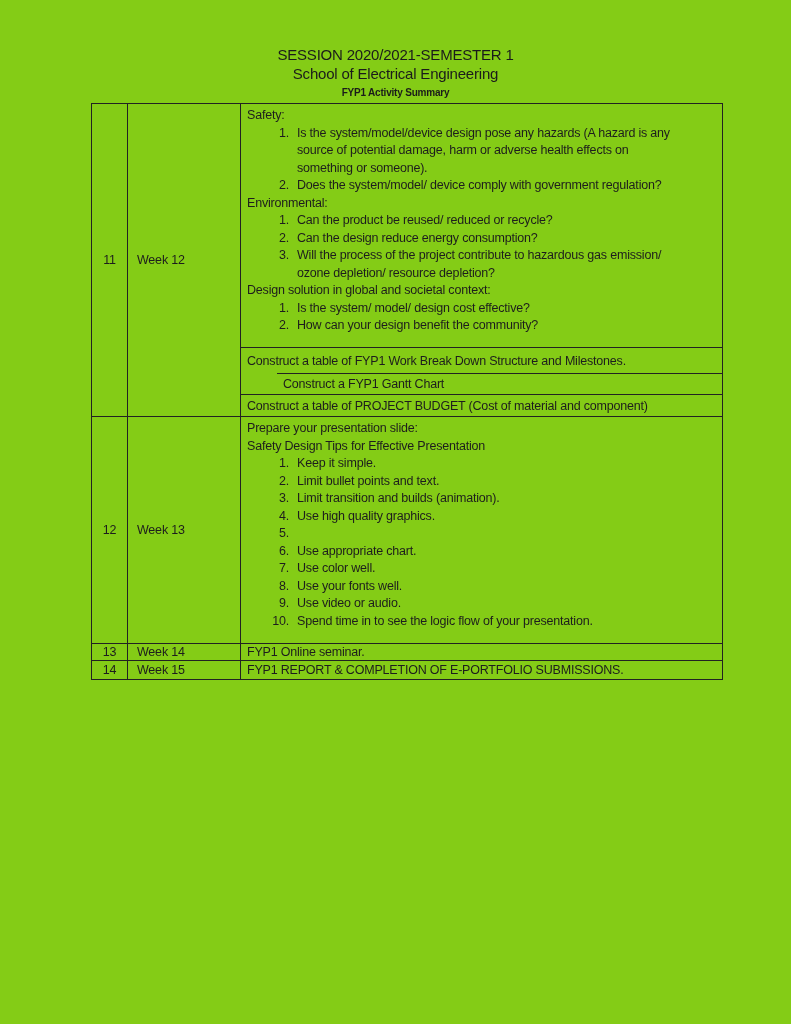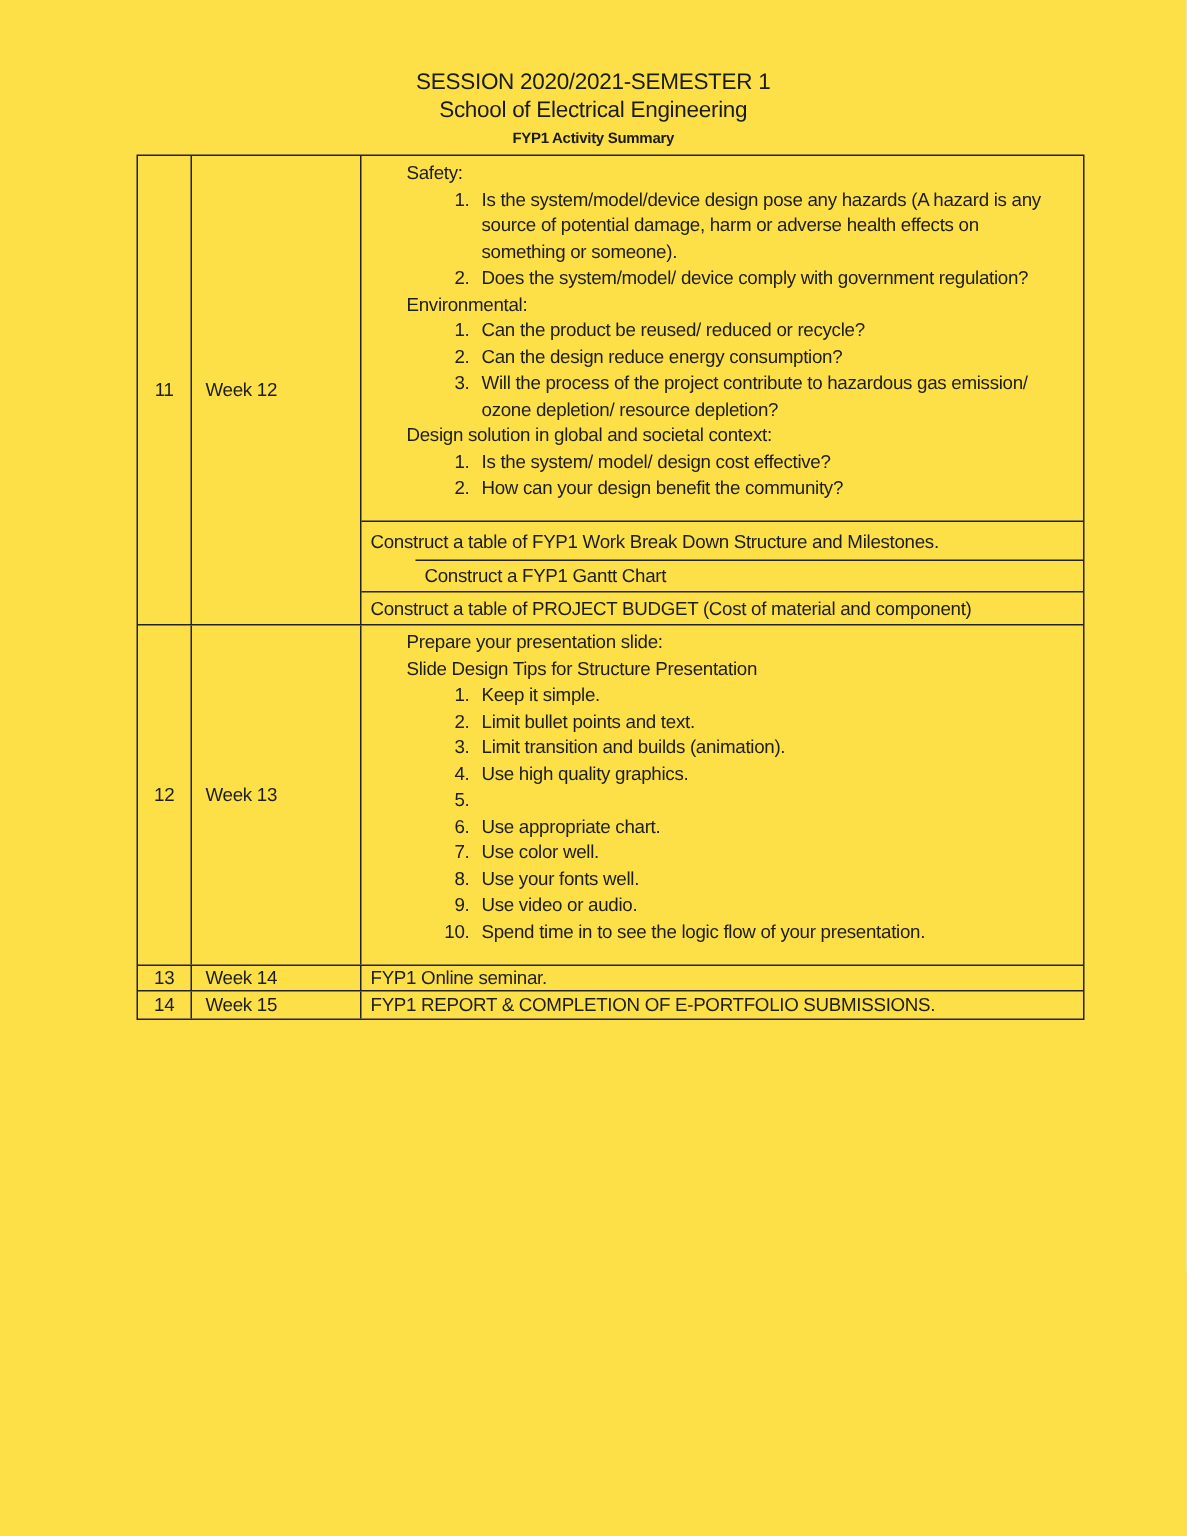--- a/index.html
+++ b/index.html
@@ -2,21 +2,21 @@
 <html><head>
 <meta charset="utf-8">
 <style>
   * { margin:0; padding:0; box-sizing:border-box; }
   html,body { background:#e8e8e8; }
   body { font-family:"Liberation Sans", sans-serif; }
   .page {
     position:relative;
     width:791px; height:1024px;
     margin:0 auto;
-    background:#fde047;
+    background:#84cc16;
     color:#1e1e1e;
     overflow:hidden;
   }
   
   .doc-header {
     position:absolute; top:45px; left:0; width:100%;
     text-align:center;
     font-size:15px; line-height:19px; letter-spacing:-0.2px;
     color:#1b1b1b;
   }
@@ -34,21 +34,21 @@
     border-right:1.5px solid #222;
     display:flex; align-items:center; justify-content:center;
   }
   .cell-week {
     width:113px; flex:none;
     border-right:1.5px solid #222;
     display:flex; align-items:center;
     padding-left:9px;
   }
   .cell-content { flex:1; display:flex; flex-direction:column; min-width:0; }
-  .main-cell { padding:3px 6px 0 6px; line-height:17.5px;margin-left:24px; }
+  .main-cell { padding:3px 6px 0 6px; line-height:17.5px; }
   .main-cell.h243 { height:243px; }
   .main-cell.h226 { height:226px; }
   .subrow {
     border-top:1.5px solid #222;
     display:flex; align-items:center;
     padding-left:6px;
   }
   .subrow.h26 { height:26px; }
   .subrow.h21 { height:21px;margin-left:36px; }
   .subrow.h22 { height:22px; }
@@ -126,21 +126,21 @@
         <div class="subrow h22">Construct a table of PROJECT BUDGET (Cost of material and component)</div>
       </div>
     </div>
 
     <div class="block">
       <div class="cell-no">12</div>
       <div class="cell-week">Week 13</div>
       <div class="cell-content">
         <div class="main-cell h226">
           <div>Prepare your presentation slide:</div>
-          <div>Slide Design Tips for Structure Presentation</div>
+          <div>Safety Design Tips for Effective Presentation</div>
 
           <div class="li">
             <span class="li-num">1.</span>
             <span class="li-text">Keep it simple.</span>
           </div>
           <div class="li">
             <span class="li-num">2.</span>
             <span class="li-text">Limit bullet points and text.</span>
           </div>
           <div class="li">

